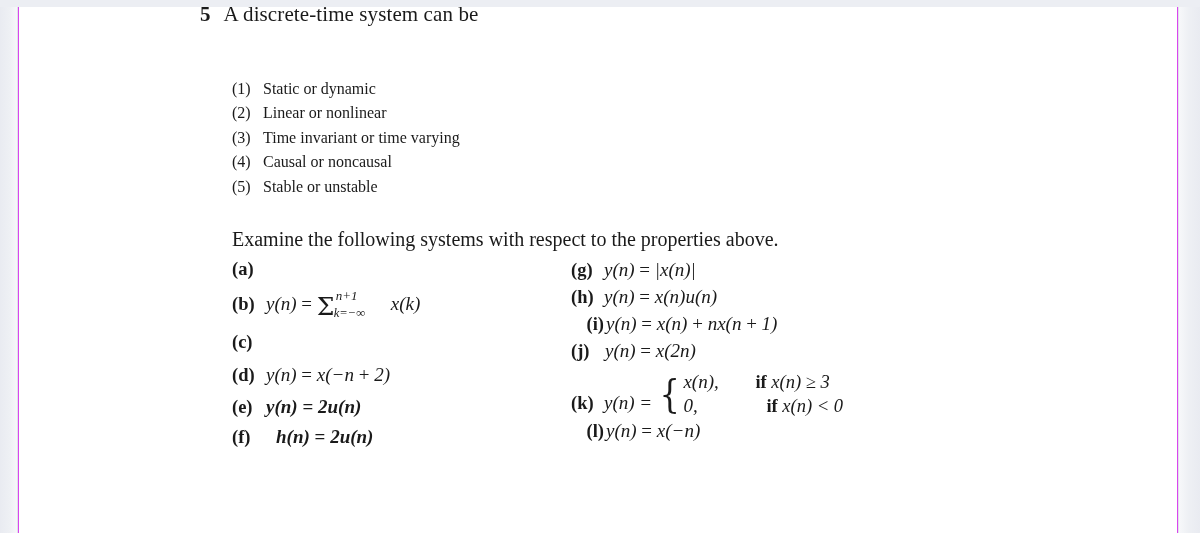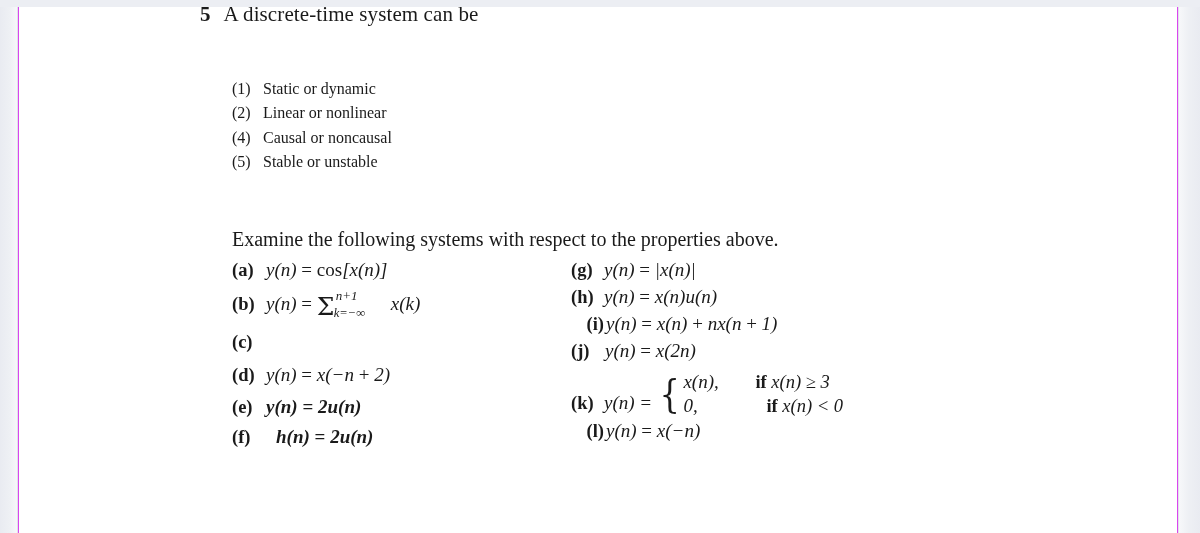--- a/index.html
+++ b/index.html
@@ -241,34 +241,36 @@
       </div>
 
       <div class="prop-list">
         <div class="prop-item">
           <span class="pnum">(1)</span><span>Static or dynamic</span>
         </div>
         <div class="prop-item">
           <span class="pnum">(2)</span><span>Linear or nonlinear</span>
         </div>
         <div class="prop-item">
+          <span class="pnum">(3)</span><span>Time invariant or time varying</span>
+        </div>
+        <div class="prop-item">
           <span class="pnum">(4)</span><span>Causal or noncausal</span>
         </div>
         <div class="prop-item">
           <span class="pnum">(5)</span><span>Stable or unstable</span>
         </div>
       </div>
 
       <div class="instruction">Examine the following systems with respect to the properties above.</div>
 
       <div class="col col-left">
 
         <div class="eq-row r-a">
           <span class="eq-label">(a)</span>
-          <span class="eq-body">y(n) <span class="up">=</span> <span class="up">cos</span>[x(n)]</span>
         </div>
 
         <div class="eq-row r-b">
           <span class="eq-label">(b)</span>
           <span class="eq-body">y(n) <span class="up">=</span>
             <span class="sum-wrap">
               <span class="s-sig">Σ</span>
               <span class="s-up">n+1</span>
               <span class="s-lo">k=−∞</span>
             </span><span>x(k)</span>

